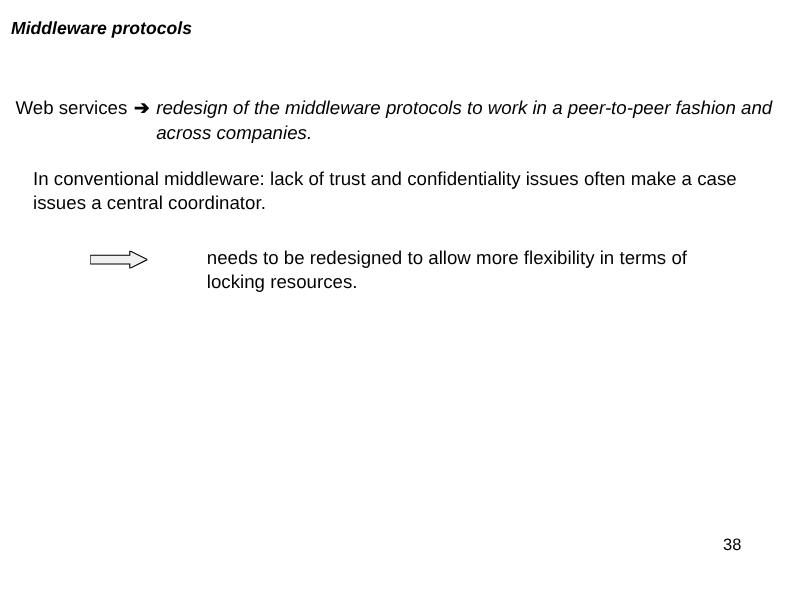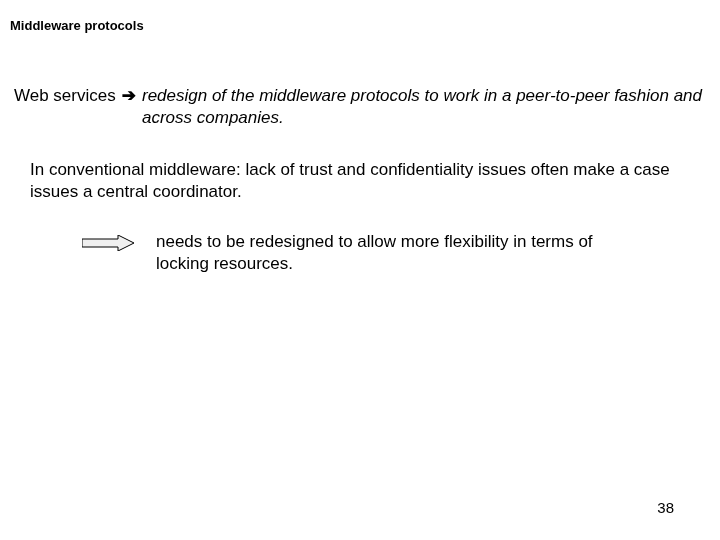--- a/index.html
+++ b/index.html
@@ -13,31 +13,33 @@
       overflow: hidden;
     }
     .slide {
       width: 100%;
       height: 100%;
       padding: 18px 8px 10px 8px;
       position: relative;
     }
     .title {
       font-weight: bold;
-      font-size: 13px;
+      font-size: 16px;
       margin-bottom: 52px;
       margin-left: 2px;
+      font-style: italic;
     }
     .row1 {
       display: flex;
       align-items: flex-start;
       margin-left: 6px;
-      margin-bottom: 30px;
+      margin-bottom: 20px;
       font-size: 17px;
       line-height: 1.3;
+      justify-content: center;
     }
     .row1 .lead {
       white-space: nowrap;
       margin-right: 6px;
     }
     .row1 .arrow-sym {
       font-weight: bold;
       margin-right: 6px;
     }
     .row1 .cont {
@@ -51,40 +53,41 @@
       line-height: 1.3;
       margin-bottom: 28px;
       max-width: 640px;
     }
     .row3 {
       display: flex;
       align-items: flex-start;
       margin-left: 74px;
       font-size: 17px;
       line-height: 1.3;
+      gap: 32px;
     }
     .row3 .text {
       max-width: 482px;
       margin-left: 22px;
     }
     .arrow-box {
       width: 52px;
       height: 16px;
       margin-top: 4px;
       flex-shrink: 0;
     }
     .arrow-box svg {
       width: 52px;
       height: 16px;
       display: block;
     }
     .page-num {
       position: absolute;
       right: 46px;
-      bottom: 24px;
+      bottom: 36px;
       font-size: 15px;
     }
   </style>
 </head>
 <body>
 
 <div class="slide">
   <div class="title">Middleware protocols</div>
 
   <div class="row1">

